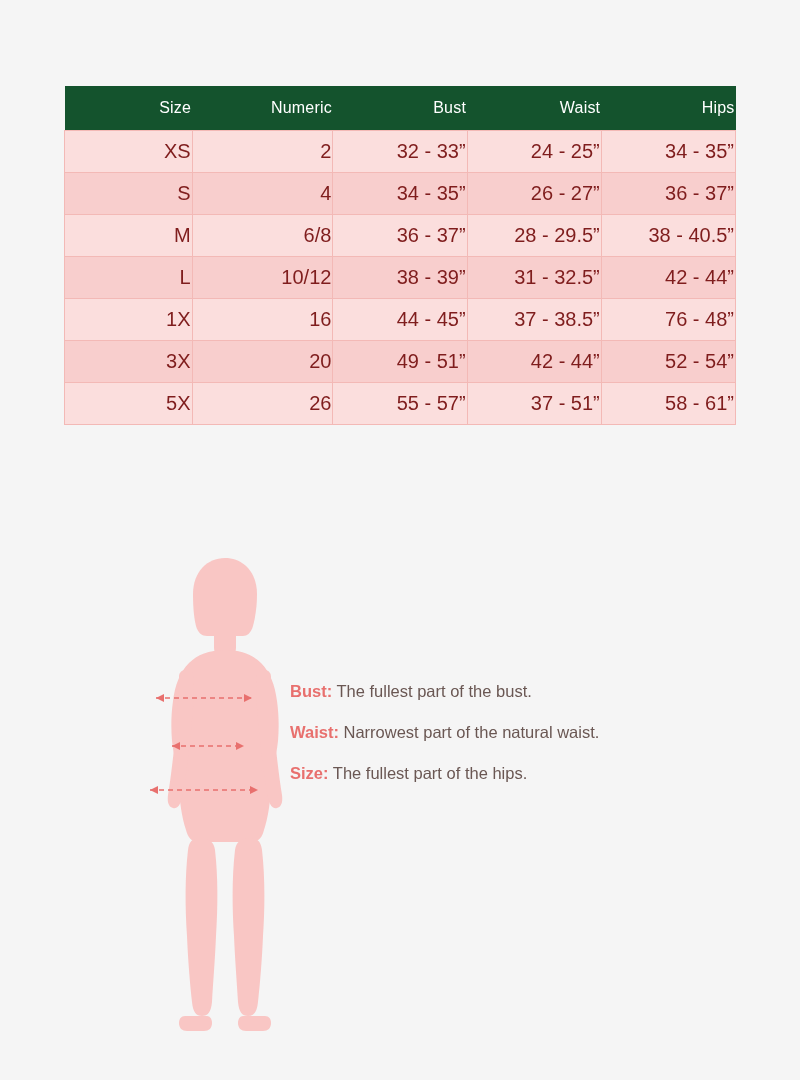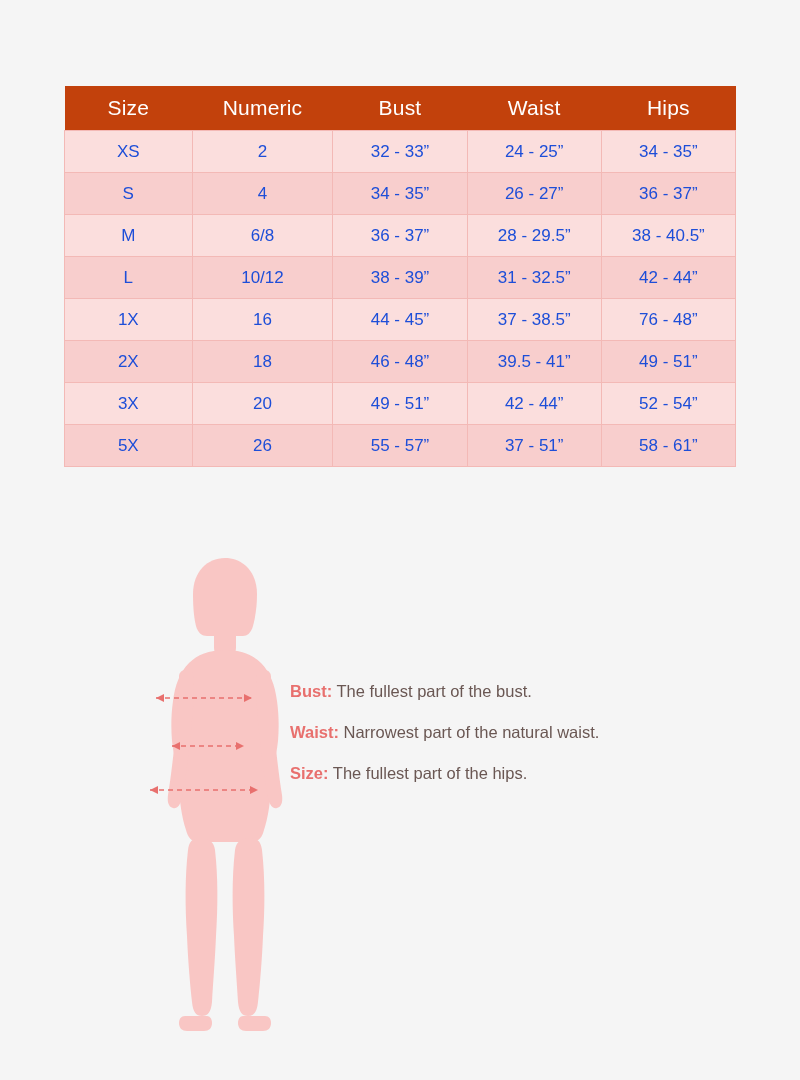--- a/index.html
+++ b/index.html
@@ -22,32 +22,33 @@
     left: 64px;
     top: 86px;
     width: 672px;
   }
   table.size-chart {
     border-collapse: collapse;
     width: 100%;
     table-layout: fixed;
   }
   table.size-chart th {
-    background: #c2410c;
+    background: #14532d;
     color: #ffffff;
     font-weight: 400;
-    font-size: 21px;
+    font-size: 16px;
     height: 42px;
     letter-spacing: .2px;
+    text-align: right;
   }
   table.size-chart td {
     height: 39px;
-    text-align: center;
-    font-size: 17px;
-    color: #1d4ed8;
+    text-align: right;
+    font-size: 20px;
+    color: #7f1d1d;
     border: 1px solid #f3b9b6;
   }
   table.size-chart tbody tr:nth-child(odd) td {
     background: #fbdedd;
   }
   table.size-chart tbody tr:nth-child(even) td {
     background: #f8cecd;
   }
   table.size-chart th:first-child,
   table.size-chart td:first-child { width: 19%; }
@@ -132,27 +133,20 @@
         <td>38 - 39”</td>
         <td>31 - 32.5”</td>
         <td>42 - 44”</td>
       </tr>
       <tr>
         <td>1X</td>
         <td>16</td>
         <td>44 - 45”</td>
         <td>37 - 38.5”</td>
         <td>76 - 48”</td>
-      </tr>
-      <tr>
-        <td>2X</td>
-        <td>18</td>
-        <td>46 - 48”</td>
-        <td>39.5 - 41”</td>
-        <td>49 - 51”</td>
       </tr>
       <tr>
         <td>3X</td>
         <td>20</td>
         <td>49 - 51”</td>
         <td>42 - 44”</td>
         <td>52 - 54”</td>
       </tr>
       <tr>
         <td>5X</td>

